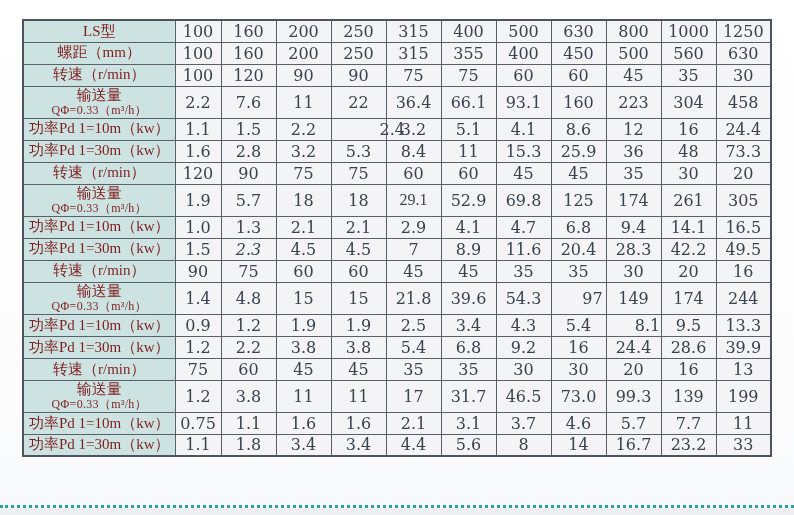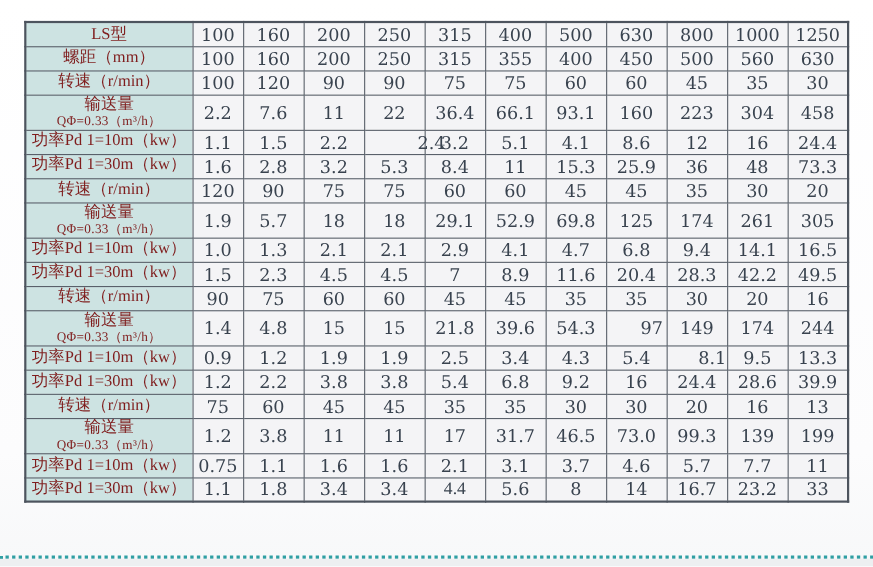--- a/index.html
+++ b/index.html
@@ -195,21 +195,21 @@
           </tr>
           <tr class="h-tall">
             <th class="rlabel" style="background: rgb(205, 227, 226);">
               <div>输送量</div>
               <div class="l2">QΦ=0.33（m³/h）</div>
             </th>
             <td class="val" style="background: rgb(244, 244, 246);">1.9</td>
             <td class="val" style="background: rgb(244, 244, 246);">5.7</td>
             <td class="val" style="background: rgb(244, 244, 246);">18</td>
             <td class="val" style="background: rgb(244, 244, 246);">18</td>
-            <td class="val" style="background: rgb(244, 244, 246);">29.1</td>
+            <td class="val" style="background: rgb(244, 244, 246); font-family: Liberation Serif, serif;">29.1</td>
             <td class="val" style="background: rgb(244, 244, 246);">52.9</td>
             <td class="val" style="background: rgb(244, 244, 246);">69.8</td>
             <td class="val" style="background: rgb(244, 244, 246);">125</td>
             <td class="val" style="background: rgb(244, 244, 246);">174</td>
             <td class="val" style="background: rgb(244, 244, 246);">261</td>
             <td class="val" style="background: rgb(244, 244, 246);">305</td>
           </tr>
           <tr class="h-normal">
             <th class="rlabel" style="background: rgb(205, 227, 226);">
               <div>功率Pd 1=10m（kw）</div>
@@ -224,21 +224,21 @@
             <td class="val" style="background: rgb(244, 244, 246);">6.8</td>
             <td class="val" style="background: rgb(244, 244, 246);">9.4</td>
             <td class="val" style="background: rgb(244, 244, 246);">14.1</td>
             <td class="val" style="background: rgb(244, 244, 246);">16.5</td>
           </tr>
           <tr class="h-normal">
             <th class="rlabel" style="background: rgb(205, 227, 226);">
               <div>功率Pd 1=30m（kw）</div>
             </th>
             <td class="val" style="background: rgb(244, 244, 246);">1.5</td>
-            <td class="val" style="background: rgb(244, 244, 246);">2.3</td>
+            <td class="val" style="background: rgb(244, 244, 246); font-style: italic;">2.3</td>
             <td class="val" style="background: rgb(244, 244, 246);">4.5</td>
             <td class="val" style="background: rgb(244, 244, 246);">4.5</td>
             <td class="val" style="background: rgb(244, 244, 246);">7</td>
             <td class="val" style="background: rgb(244, 244, 246);">8.9</td>
             <td class="val" style="background: rgb(244, 244, 246);">11.6</td>
             <td class="val" style="background: rgb(244, 244, 246);">20.4</td>
             <td class="val" style="background: rgb(244, 244, 246);">28.3</td>
             <td class="val" style="background: rgb(244, 244, 246);">42.2</td>
             <td class="val" style="background: rgb(244, 244, 246);">49.5</td>
           </tr>
@@ -357,21 +357,21 @@
             <td class="val" style="background: rgb(244, 244, 246);">11</td>
           </tr>
           <tr class="h-normal">
             <th class="rlabel" style="background: rgb(205, 227, 226);">
               <div>功率Pd 1=30m（kw）</div>
             </th>
             <td class="val" style="background: rgb(244, 244, 246);">1.1</td>
             <td class="val" style="background: rgb(244, 244, 246);">1.8</td>
             <td class="val" style="background: rgb(244, 244, 246);">3.4</td>
             <td class="val" style="background: rgb(244, 244, 246);">3.4</td>
-            <td class="val" style="background: rgb(244, 244, 246); font-family: Liberation Serif, serif;">4.4</td>
+            <td class="val" style="background: rgb(244, 244, 246);">4.4</td>
             <td class="val" style="background: rgb(244, 244, 246);">5.6</td>
             <td class="val" style="background: rgb(244, 244, 246);">8</td>
             <td class="val" style="background: rgb(244, 244, 246);">14</td>
             <td class="val" style="background: rgb(244, 244, 246);">16.7</td>
             <td class="val" style="background: rgb(244, 244, 246);">23.2</td>
             <td class="val" style="background: rgb(244, 244, 246);">33</td>
           </tr>
         </tbody>
     </table>
   </div>

